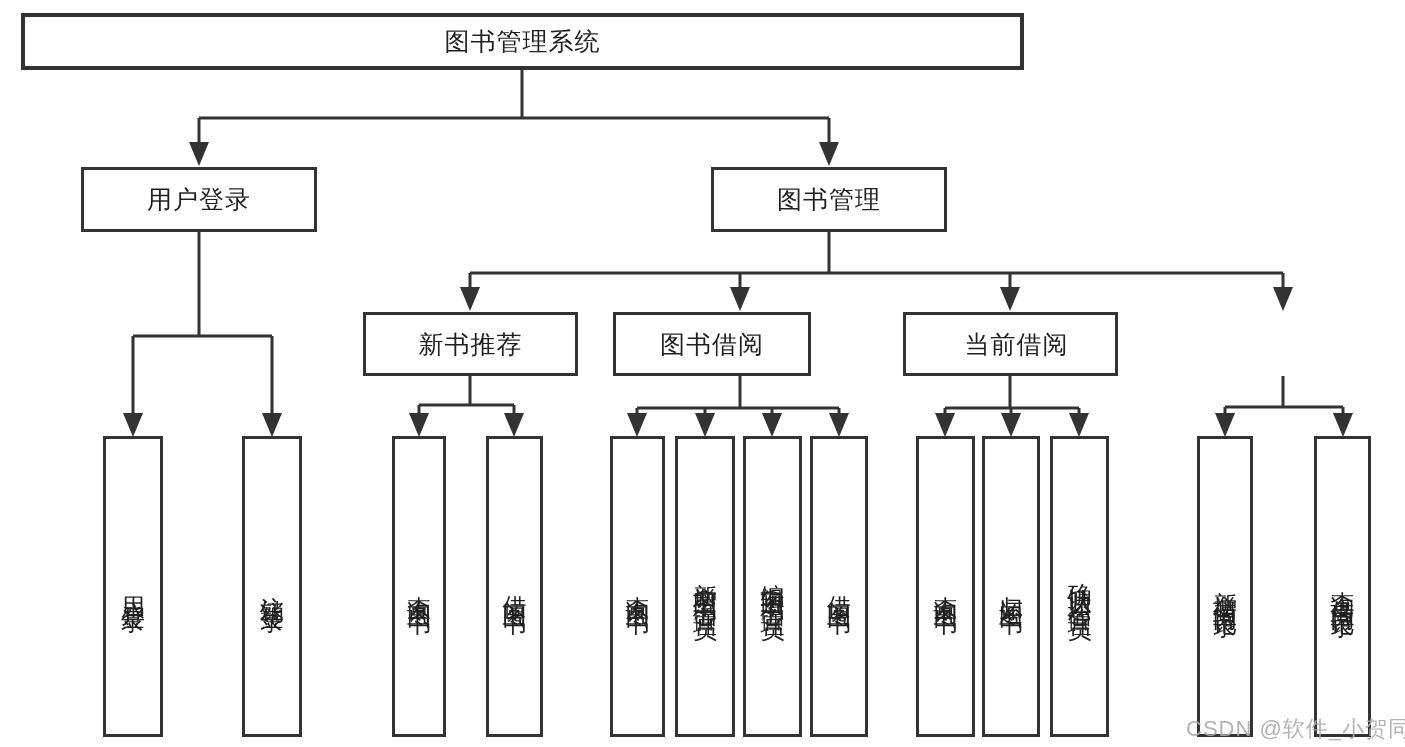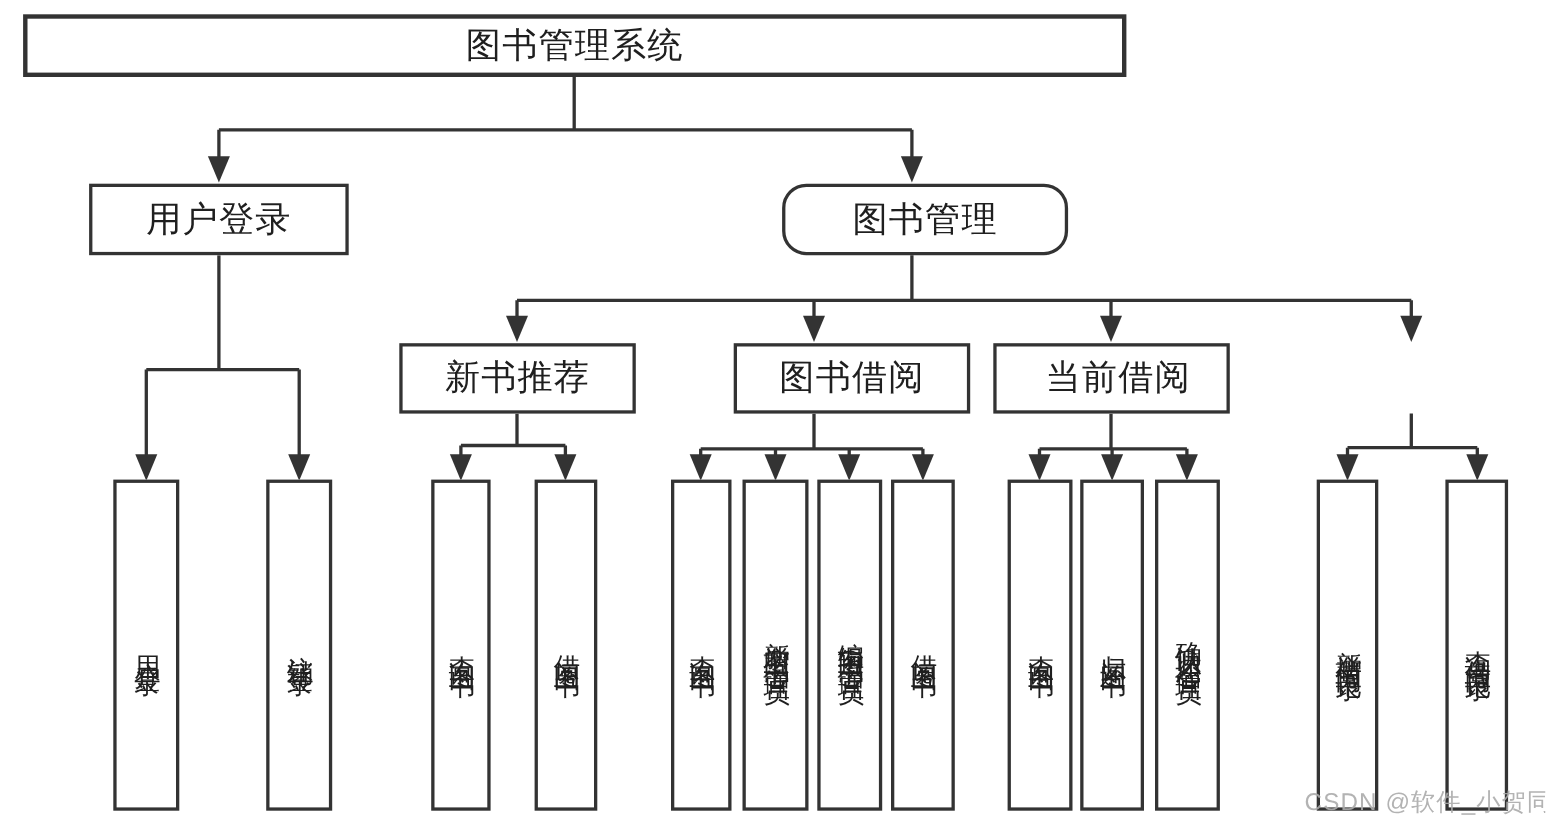--- a/index.html
+++ b/index.html
@@ -16,21 +16,21 @@
     box-sizing:border-box;
     border:3px solid #333333;
     background:#ffffff;
     display:flex;
     align-items:center;
     justify-content:center;
     color:#1f1f1f;
   }
   .node.root{border-width:4px;}
   .hlabel{
-    font-size:32px;
+    font-size:25px;
     letter-spacing:1px;
     white-space:nowrap;
   }
   .vlabel{
     writing-mode:vertical-rl;
     text-orientation:mixed;
     font-size:24px;
     letter-spacing:5px;
     line-height:1;
     white-space:nowrap;
@@ -81,28 +81,28 @@
     </g>
   </svg>
 
   <div class="node root" style="left:21px;top:13px;width:1003px;height:57px;">
     <span class="hlabel">图书管理系统</span>
   </div>
 
   <div class="node" style="left:81px;top:167px;width:236px;height:65px;">
     <span class="hlabel">用户登录</span>
   </div>
-  <div class="node" style="left:711px;top:167px;width:260px;height:65px;border-radius:22px;">
+  <div class="node" style="left:711px;top:167px;width:236px;height:65px;">
     <span class="hlabel">图书管理</span>
   </div>
 
   <div class="node" style="left:363px;top:312px;width:215px;height:64px;justify-content:center;">
     <span class="hlabel">新书推荐</span>
   </div>
-  <div class="node" style="left:667px;top:312px;width:215px;height:64px;">
+  <div class="node" style="left:613px;top:312px;width:198px;height:64px;">
     <span class="hlabel">图书借阅</span>
   </div>
   <div class="node" style="left:903px;top:312px;width:215px;height:64px;padding-left:12px;">
     <span class="hlabel">当前借阅</span>
   </div>
 
   <div class="node" style="left:103px;top:436px;width:60px;height:301px;">
     <span class="vlabel">用户登录</span>
   </div>
   <div class="node" style="left:242px;top:436px;width:60px;height:301px;">

